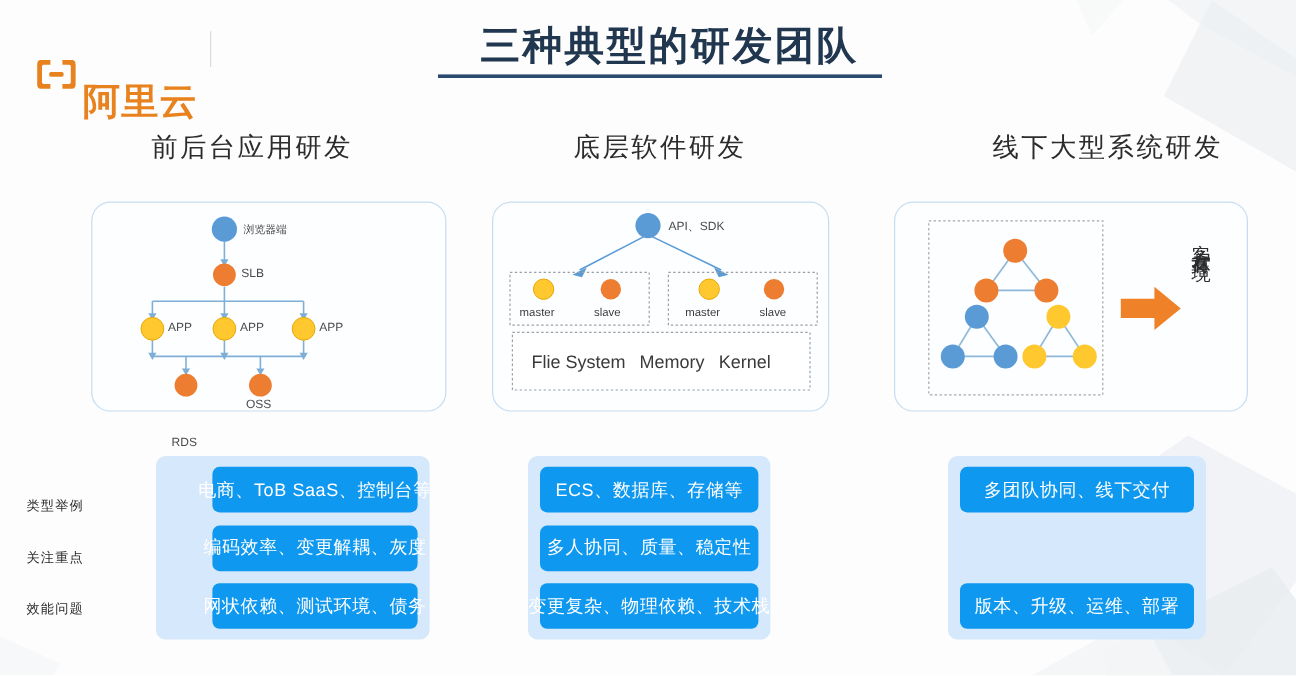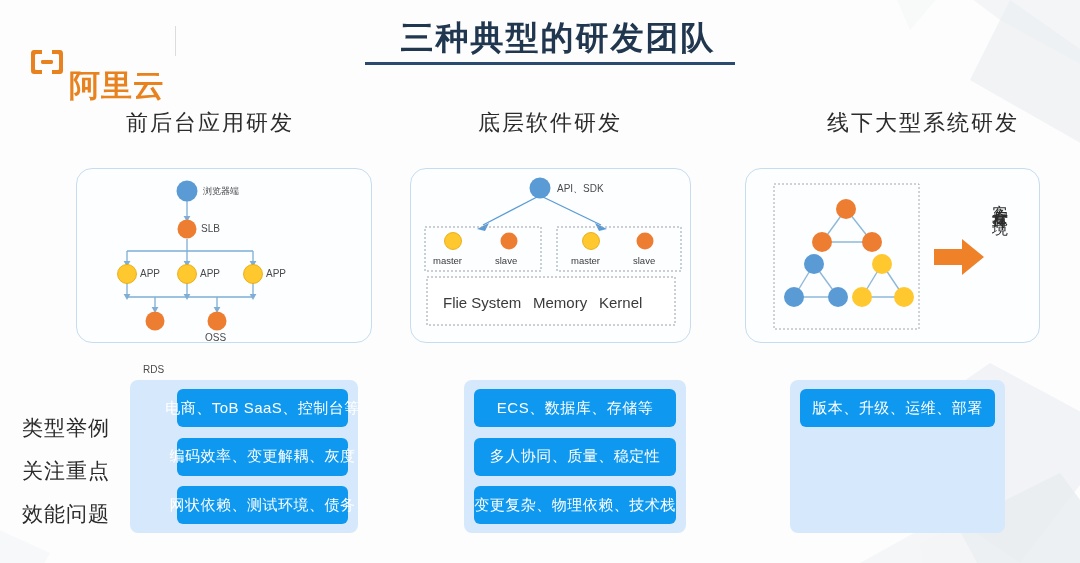--- a/index.html
+++ b/index.html
@@ -86,37 +86,37 @@
   .vert-text {
     position:absolute;
     writing-mode:vertical-rl; text-orientation:upright;
     font-size:16px; color:#2b2b2b; letter-spacing:3px;
     line-height:1;
   }
 
   
   .row-label {
     position:absolute; left:22px; width:110px;
-    font-size:21px; color:#2b2b2b; letter-spacing:1px;
+    font-size:11px; color:#2b2b2b; letter-spacing:1px;
     text-align:left;
   }
   .row-label.r0 { top:414px; }
   .row-label.r1 { top:457px; }
   .row-label.r2 { top:500px; }
 
   
   .bcard {
     position:absolute; top:380px; height:153px;
     background:#d6e8fb;
     border-radius:8px;
     padding:9px 10px;
     display:flex; flex-direction:column; justify-content:space-between;
   }
   .bcard.b1 { left:130px; width:228px;padding-left:47px; }
-  .bcard.b2 { left:464px; width:222px; }
+  .bcard.b2 { left:440px; width:202px; }
   .bcard.b3 { left:790px; width:215px; }
 
   .pill {
     height:38px;
     background:#0f98ef;
     border-radius:6px;
     color:#ffffff;
     font-size:15px;
     letter-spacing:0.5px;
     display:flex; align-items:center; justify-content:center;
@@ -285,16 +285,17 @@
     <div class="pill">网状依赖、测试环境、债务</div>
   </div>
 
   <div class="bcard b2">
     <div class="pill">ECS、数据库、存储等</div>
     <div class="pill">多人协同、质量、稳定性</div>
     <div class="pill overflow">变更复杂、物理依赖、技术栈</div>
   </div>
 
   <div class="bcard b3">
+    <div class="pill">多团队协同、线下交付</div>
     <div class="pill">版本、升级、运维、部署</div>
   </div>
 
 </div>
 
 </body></html>

